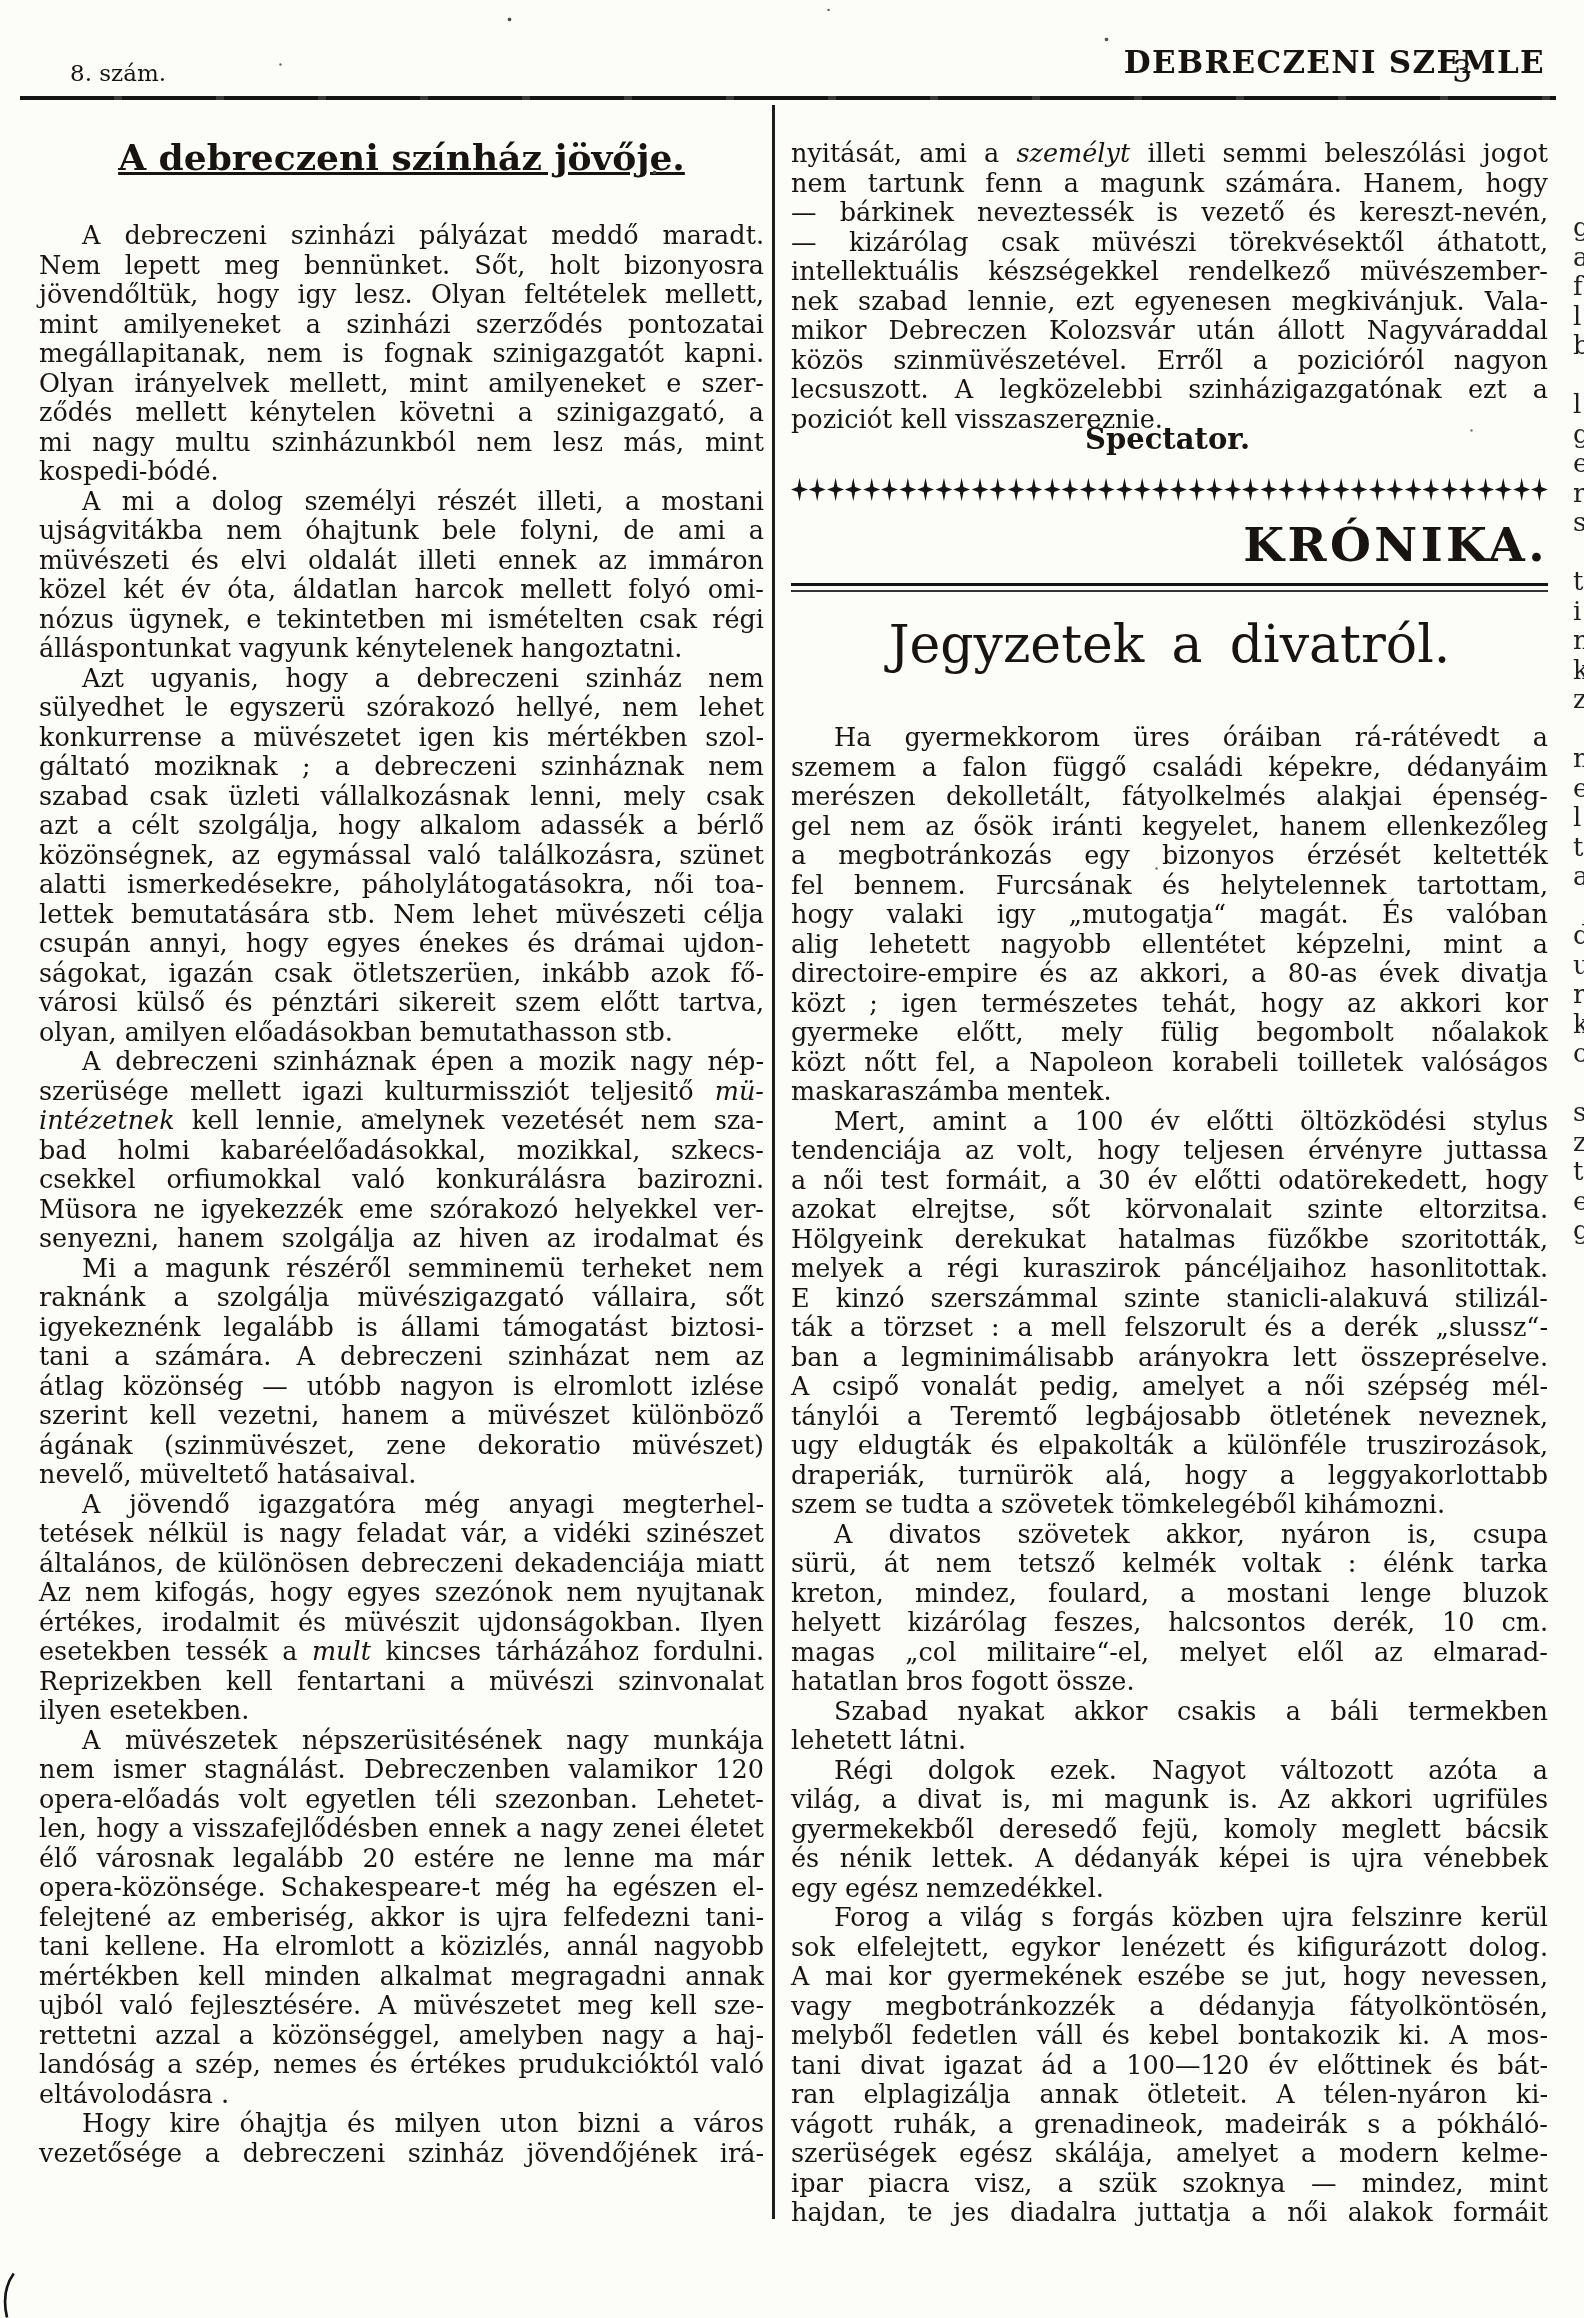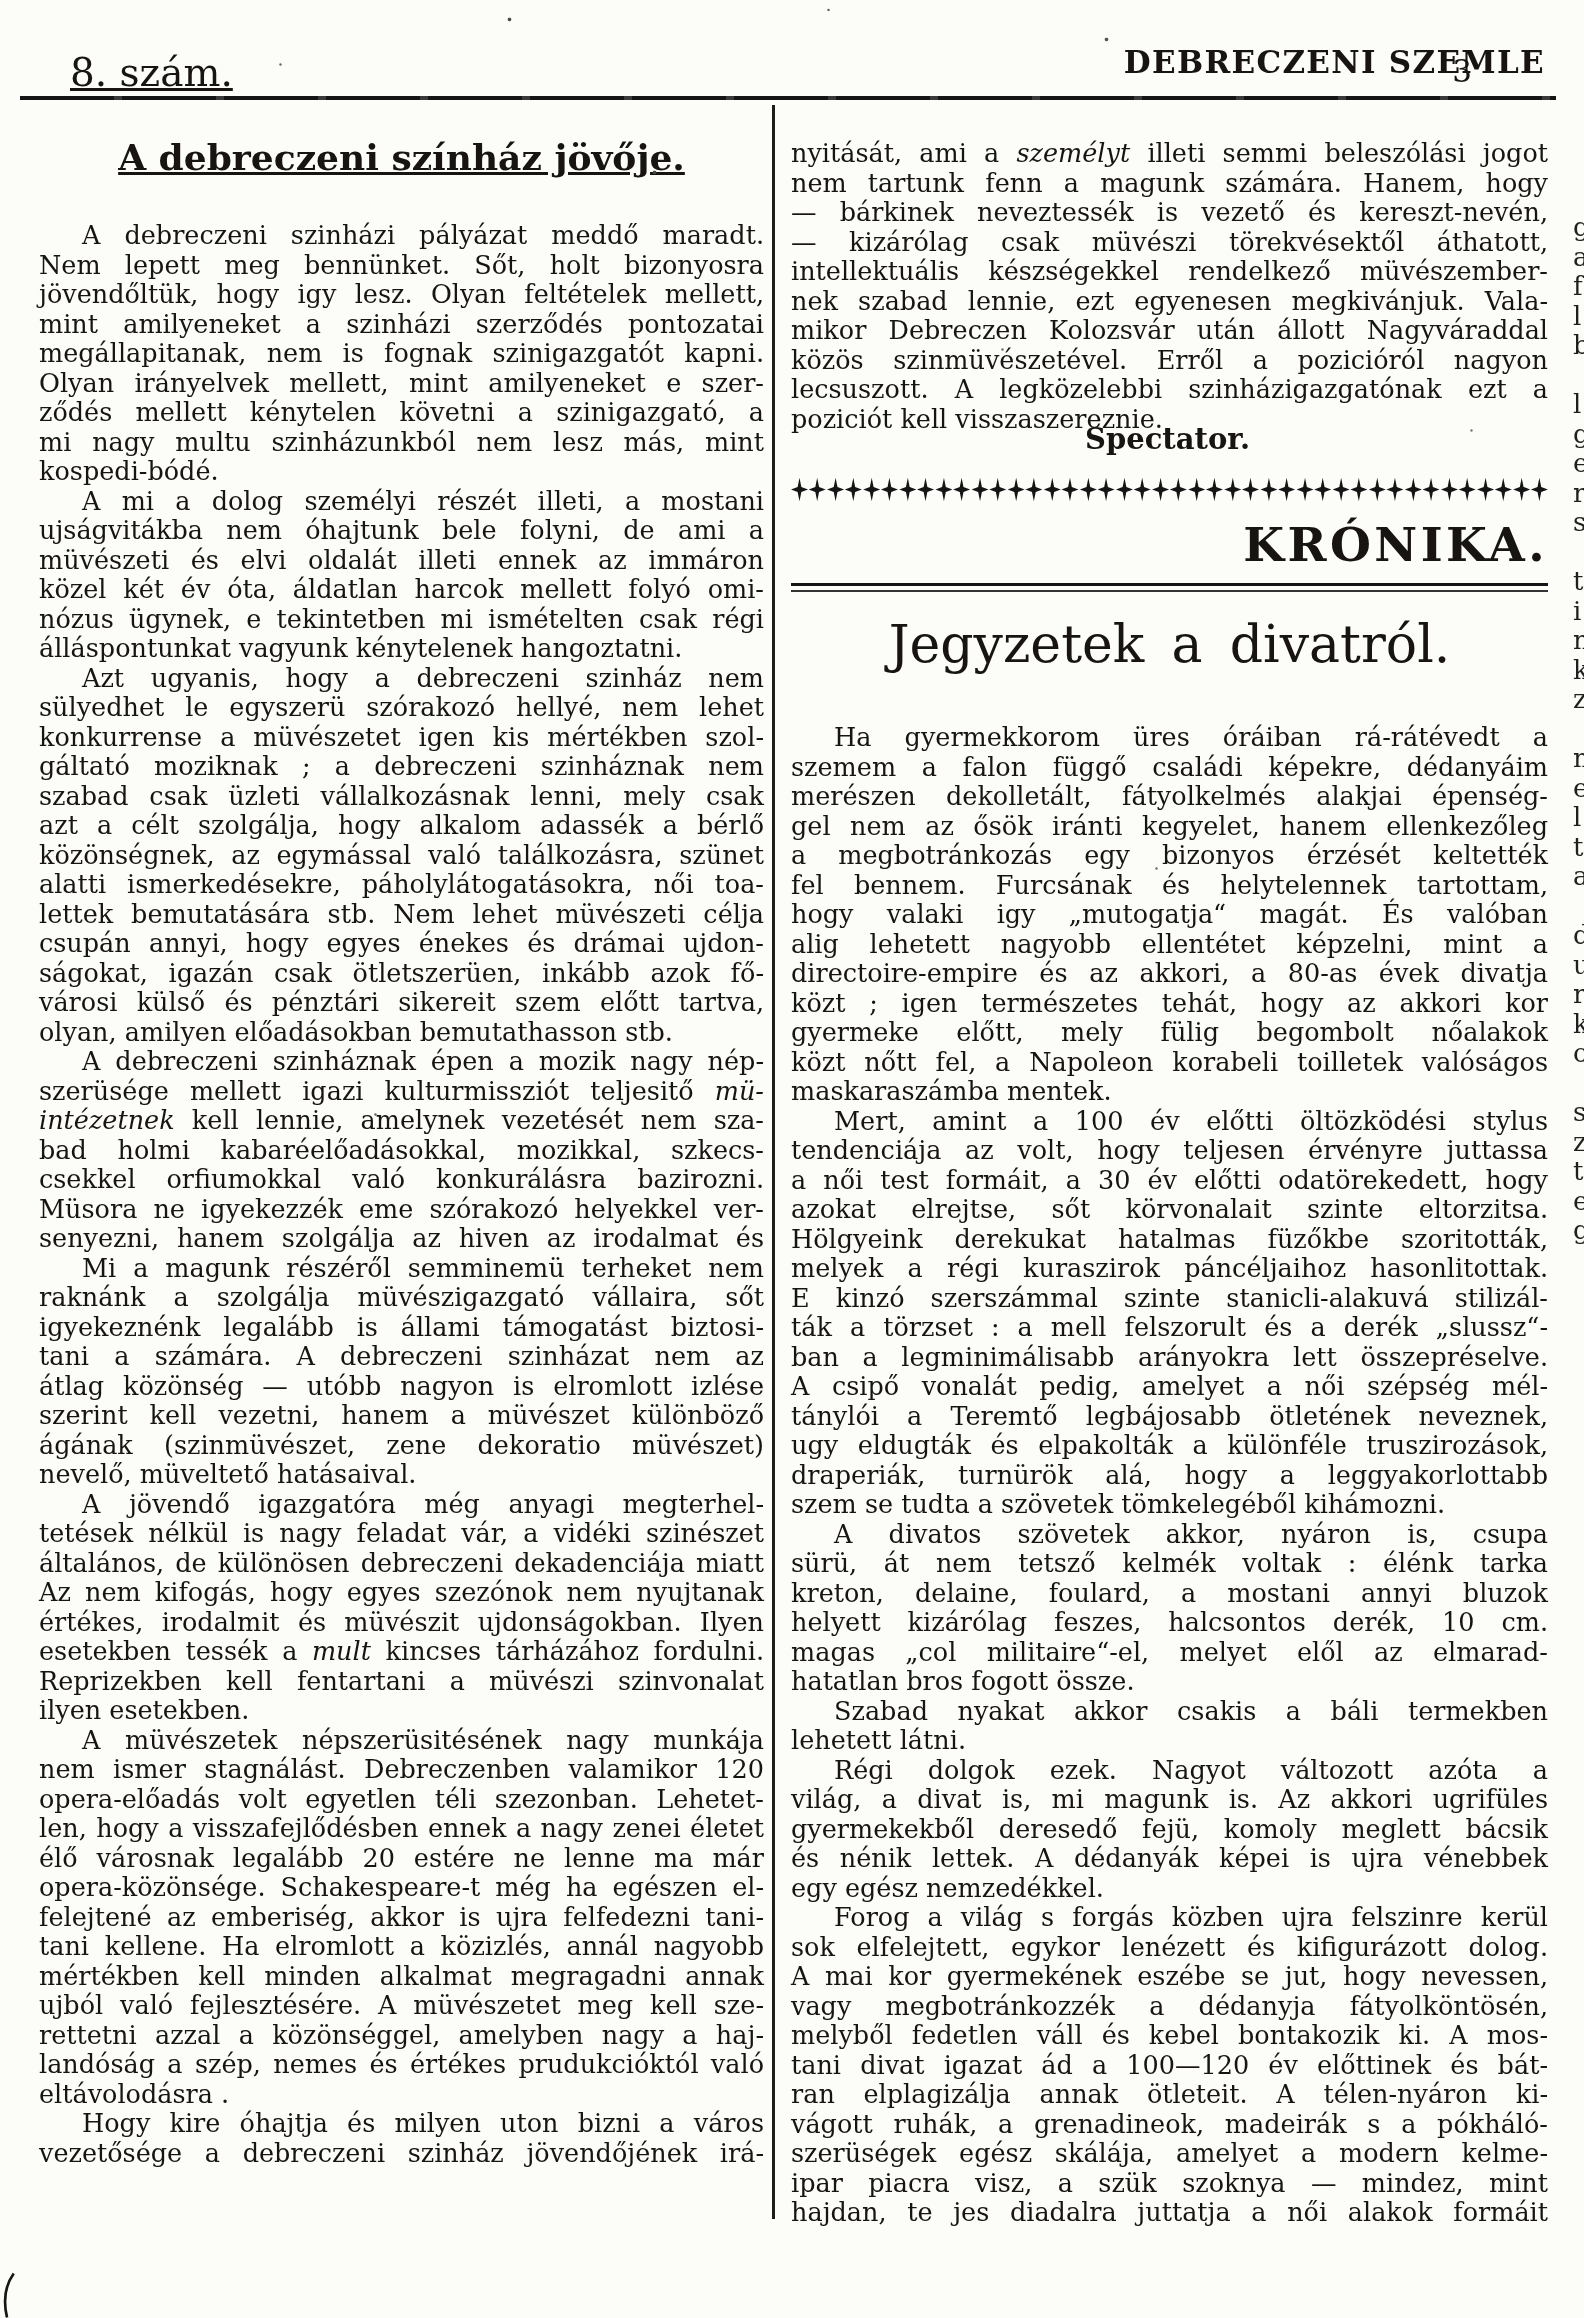--- a/index.html
+++ b/index.html
@@ -3,21 +3,21 @@
 <meta charset="utf-8">
 <style>
   html,body{margin:0;padding:0;}
   body{
     width:1585px;height:2319px;position:relative;overflow:hidden;
     background:#fcfcf9;color:#171411;
     font-family:"DejaVu Serif","Liberation Serif",serif;
   }
   .page{position:absolute;inset:0;}
   
-  .issue{position:absolute;left:70px;top:56px;font-size:39px;line-height:34px;text-decoration:underline;}
+  .issue{position:absolute;left:70px;top:56px;font-size:23px;line-height:34px;}
   .masthead{position:absolute;left:0;right:40px;top:45px;text-align:right;
     font-size:31px;font-weight:bold;letter-spacing:1.3px;line-height:35px;}
   .pageno{position:absolute;right:113px;top:54px;font-size:31px;line-height:35px;}
   .header-rule{position:absolute;left:20px;top:96px;width:1536px;height:4px;
     background:repeating-linear-gradient(90deg,#151515 0 94px,#3a3a3a 94px 102px);}
   .col-divider{position:absolute;left:772px;top:105px;width:2.7px;height:2114px;background:#1c1c1c;}
   
   .left-col{position:absolute;left:39px;top:0;width:725px;}
   .right-col{position:absolute;left:791px;top:0;width:757px;}
   .left-title{position:absolute;top:134px;width:100%;text-align:center;margin:0;
@@ -263,21 +263,21 @@
         <div class="line">E kinzó szerszámmal szinte stanicli-alakuvá stilizál-</div>
         <div class="line">ták a törzset : a mell felszorult és a derék „slussz“-</div>
         <div class="line">ban a legminimálisabb arányokra lett összepréselve.</div>
         <div class="line">A csipő vonalát pedig, amelyet a női szépség mél-</div>
         <div class="line">tánylói a Teremtő legbájosabb ötletének neveznek,</div>
         <div class="line">ugy eldugták és elpakolták a különféle truszirozások,</div>
         <div class="line">draperiák, turnürök alá, hogy a leggyakorlottabb</div>
         <div class="line last">szem se tudta a szövetek tömkelegéből kihámozni.</div>
         <div class="line indent">A divatos szövetek akkor, nyáron is, csupa</div>
         <div class="line">sürü, át nem tetsző kelmék voltak : élénk tarka</div>
-        <div class="line">kreton, delaine, foulard, a mostani annyi bluzok</div>
+        <div class="line">kreton, mindez, foulard, a mostani lenge bluzok</div>
         <div class="line">helyett kizárólag feszes, halcsontos derék, 10 cm.</div>
         <div class="line">magas „col militaire“-el, melyet elől az elmarad-</div>
         <div class="line last">hatatlan bros fogott össze.</div>
         <div class="line indent">Szabad nyakat akkor csakis a báli termekben</div>
         <div class="line last">lehetett látni.</div>
         <div class="line indent">Régi dolgok ezek. Nagyot változott azóta a</div>
         <div class="line">világ, a divat is, mi magunk is. Az akkori ugrifüles</div>
         <div class="line">gyermekekből deresedő fejü, komoly meglett bácsik</div>
         <div class="line">és nénik lettek. A dédanyák képei is ujra vénebbek</div>
         <div class="line last">egy egész nemzedékkel.</div>

